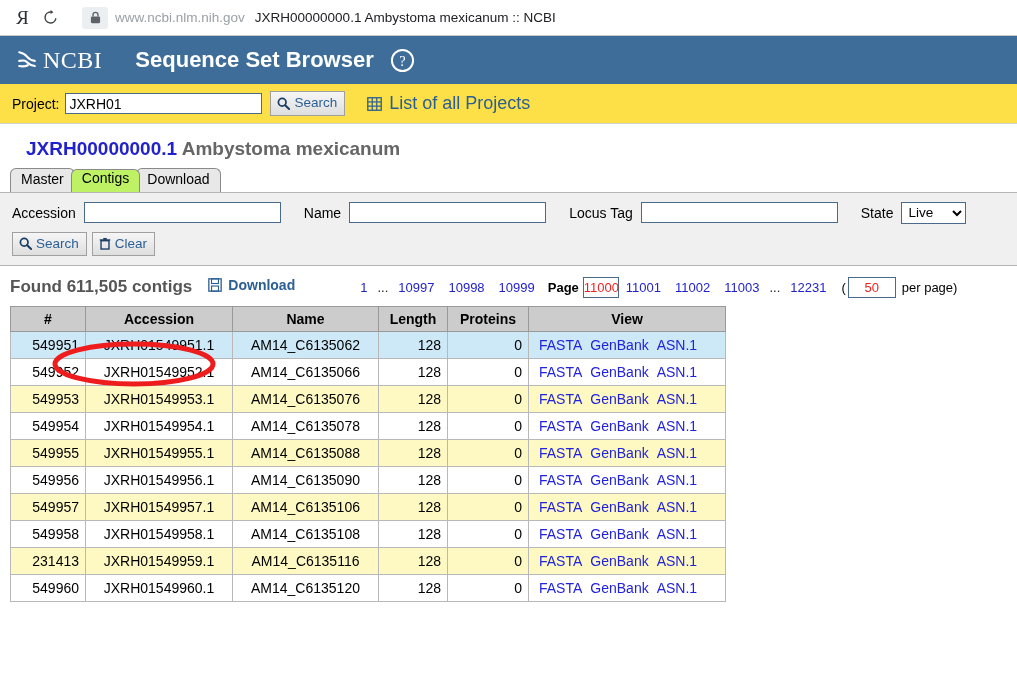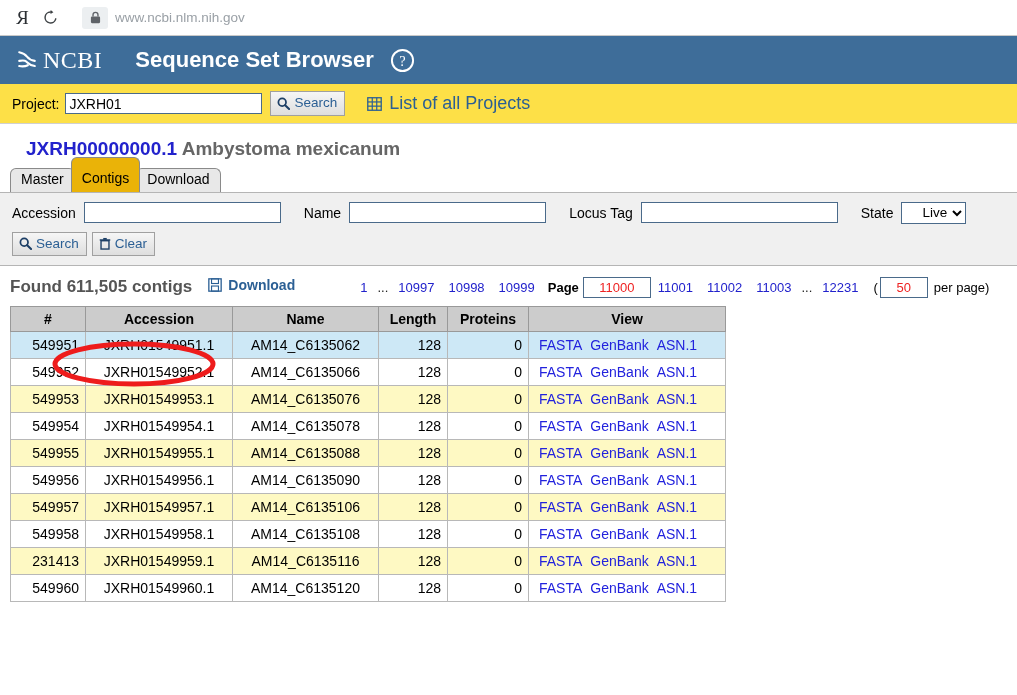--- a/index.html
+++ b/index.html
@@ -177,23 +177,23 @@
     padding: 2px 10px 3px 10px;
     font-size: 14px;
     background: #e8e8e8;
     color: #000;
     cursor: pointer;
     position: relative;
     margin-right: -4px;
     line-height: 1.25;
   }
   .tab.active {
-    background: #eab308;
+    background: #bef264;
     z-index: 3;
-    padding-top: 12px;
+    padding-top: 0;
     padding-bottom: 4px;
   }
 
   
   #filter-panel {
     background: #f0f0f0;
     border-top: 1px solid #b5b5b5;
     border-bottom: 1px solid #b5b5b5;
     padding: 9px 0 9px 12px;
     box-sizing: border-box;
@@ -219,21 +219,21 @@
   .f-gap { width: 23px; }
   #state-select {
     margin-left: 8px;
     width: 65px;
     height: 22px;
     border: 1px solid #4a6a8a;
     background: #fff;
     font-family: "Liberation Sans", sans-serif;
     font-size: 13.5px;
     color: #000;
-    padding-left: 16px;
+    padding-left: 2px;
     box-sizing: border-box;
   }
   .btn-row { margin-top: 8px; display: flex; gap: 5px; }
   .btn-row .btn { height: 24px; }
 
   
   #results-bar {
     display: flex;
     align-items: baseline;
     padding: 11px 9px 8px 10px;
@@ -272,21 +272,21 @@
   #pager .pg-label { padding: 0 4px 0 6px; font-weight: bold; color: #000; }
   .num-box {
     border: 1px solid #4a6a8a;
     background: #fff;
     color: #ee2222;
     font-family: "Liberation Sans", sans-serif;
     font-size: 13px;
     text-align: center;
     box-sizing: border-box;
   }
-  #current-page-box { width: 68px; height: 21px; line-height: 19px; }
+  #current-page-box { width: 36px; height: 21px; line-height: 19px; }
   #per-page-input { width: 48px; height: 21px; margin: 0 6px 0 2px; }
   .paren { padding-left: 8px; }
   #per-page-label { font-size: 13px; color: #000; }
 
   
   #contigs-table {
     border-collapse: collapse;
     margin-left: 10px;
     table-layout: fixed;
     width: 653px;
@@ -347,20 +347,21 @@
       <path d="M10.2 1.2 L13.4 3.7 L10 6.0 Z" fill="#3c4043"></path>
     </svg>
   </div>
   <div class="lock-chip">
     <svg width="11" height="13" viewBox="0 0 12 14">
       <rect x="1" y="6" width="10" height="7.2" rx="1.2" fill="#5f6368"></rect>
       <path d="M3.3 6 V4.1 a2.7 2.7 0 0 1 5.4 0 V6" fill="none" stroke="#5f6368" stroke-width="1.5"></path>
     </svg>
   </div>
   <span class="url-host">www.ncbi.nlm.nih.gov</span>
+  <span class="url-title">JXRH00000000.1 Ambystoma mexicanum :: NCBI</span>
 </div>
 
 <div id="ncbi-header">
   <div class="ncbi-logo-wrap">
     <svg width="26" height="26" viewBox="0 0 30 30">
       <path d="M6 6 C18 8 12 14 24 16" fill="none" stroke="#ffffff" stroke-width="2.4" stroke-linecap="round"></path>
       <path d="M6 16 C18 14 12 20 24 22" fill="none" stroke="#ffffff" stroke-width="2.4" stroke-linecap="round"></path>
       <path d="M6 22 C12 23 14 22 16 21" fill="none" stroke="#ffffff" stroke-width="2.4" stroke-linecap="round"></path>
     </svg>
     <span class="ncbi-word">NCBI</span>

